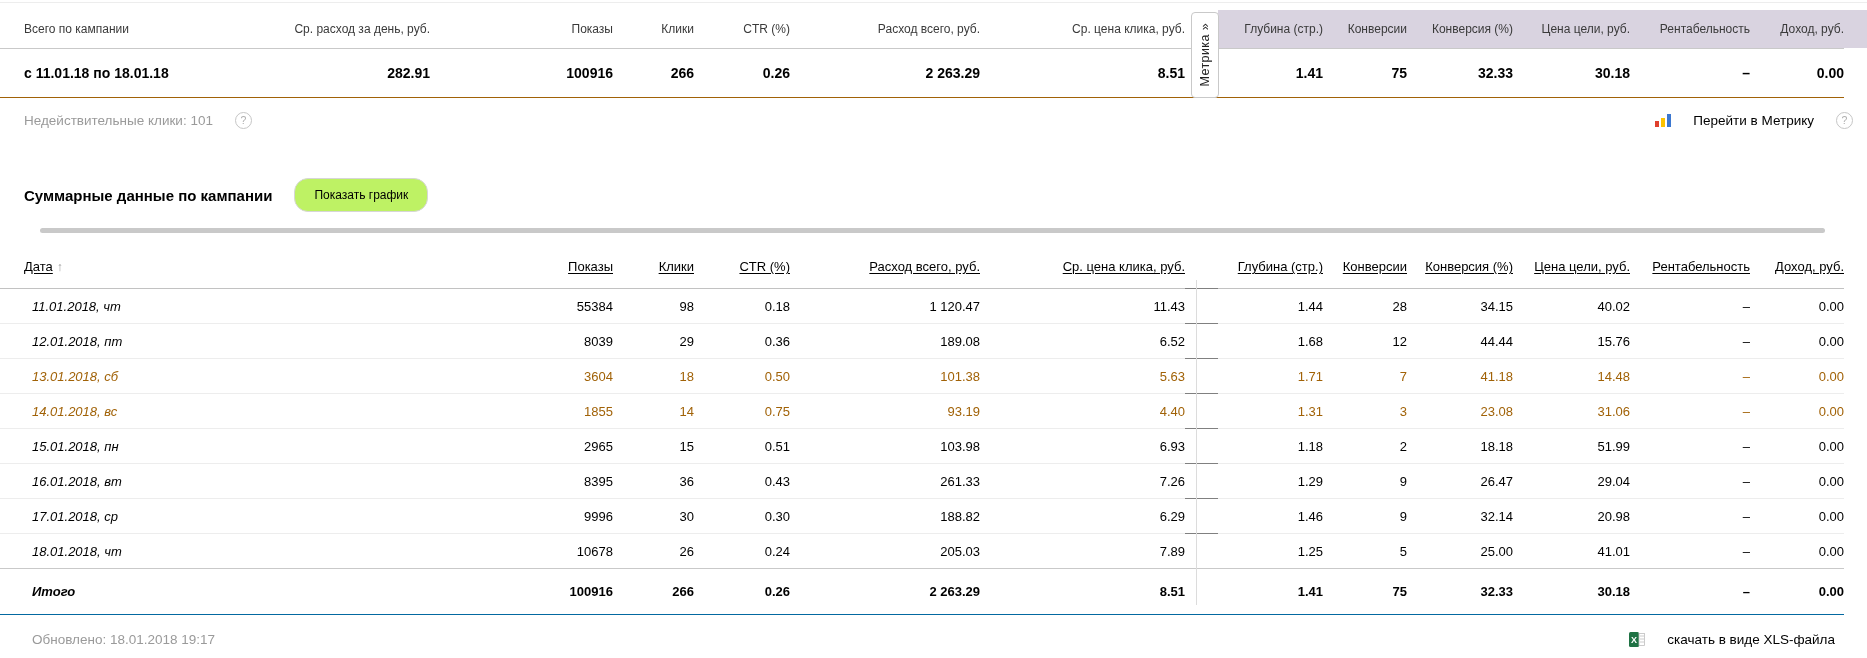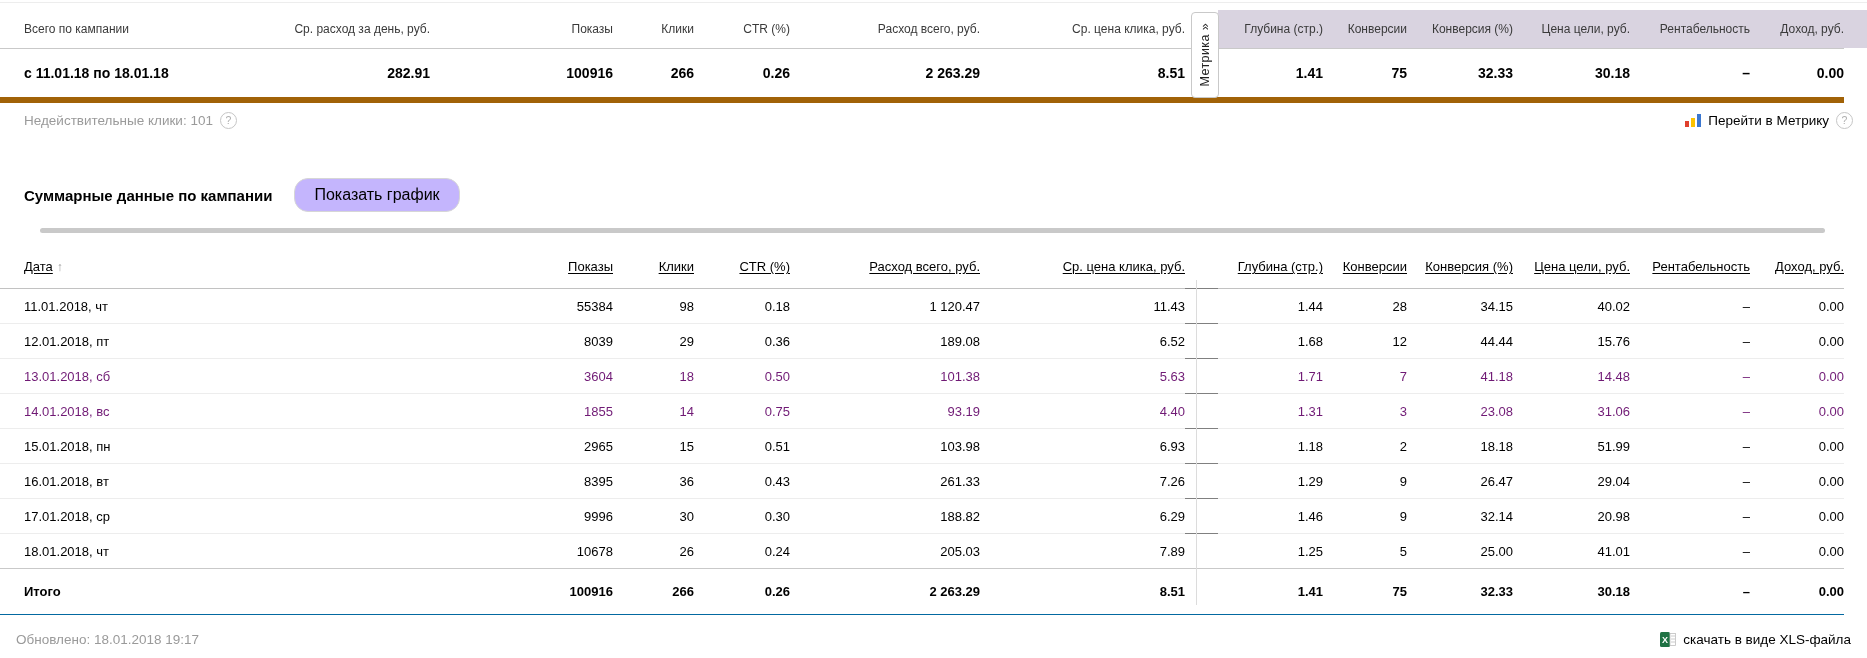--- a/index.html
+++ b/index.html
@@ -12,62 +12,62 @@
   .metrika-tab{position:absolute;left:1191px;top:12px;width:26px;height:84px;background:#fff;
       border:1px solid #c9c9c9;border-radius:4px;z-index:3;display:flex;align-items:center;
       justify-content:center;cursor:pointer;}
   .metrika-tab span{writing-mode:vertical-rl;transform:rotate(180deg);font-size:12.5px;color:#222;
       letter-spacing:.4px;white-space:nowrap;}
   
   table.summary{position:absolute;top:10px;left:0;width:1844px;border-collapse:collapse;table-layout:fixed;}
   .summary thead th{height:38px;font-weight:normal;font-size:12px;color:#3a3a3a;text-align:right;
       vertical-align:middle;border-bottom:1px solid #c9c9c9;padding:0;white-space:nowrap;position:relative;z-index:1;}
   .summary tbody td{height:48px;font-weight:bold;font-size:14px;text-align:right;
-      border-bottom:6px solid #a16207;padding:0;white-space:nowrap;}
+      border-bottom:1px solid #a16207;padding:0;white-space:nowrap;}
   .summary .label{text-align:left;padding-left:24px;}
   
   .invalid-row{position:absolute;top:96px;left:0;width:1867px;height:48px;display:flex;
       align-items:center;justify-content:space-between;padding:0 14px 0 24px;box-sizing:border-box;}
   .muted-text{color:#9a9a9a;font-size:13.5px;}
-  .iconrow{display:flex;align-items:center;gap:7px;}
+  .iconrow{display:flex;align-items:center;gap:22px;}
   .qicon{width:15px;height:15px;border:1px solid #c6c6c6;border-radius:50%;color:#aeaeae;
       font-size:10.5px;display:inline-flex;align-items:center;justify-content:center;line-height:1;
       cursor:pointer;flex:none;}
   .blue-link{color:#000000;font-size:13.5px;cursor:pointer;}
   .bars-icon{display:inline-flex;align-items:flex-end;gap:2px;height:13px;}
   .bars-icon i{display:block;width:4px;}
   .bar-r{height:6px;background:#e0402c;}
   .bar-y{height:9px;background:#fcc200;}
   .bar-b{height:13px;background:#3b77d0;}
   
   .section-row{position:absolute;top:176px;left:24px;display:flex;align-items:center;gap:22px;height:38px;}
   .section-title{font-size:15px;font-weight:bold;}
-  .chart-button{height:34px;padding:0 19px;border:1px solid #d6d6d6;border-radius:14px;background:#c4b5fd;
-      font-size:16px;display:flex;align-items:center;cursor:pointer;color:#000;}
+  .chart-button{height:34px;padding:0 19px;border:1px solid #d6d6d6;border-radius:14px;background:#bef264;
+      font-size:12px;display:flex;align-items:center;cursor:pointer;color:#000;}
   
   .hscrollbar{position:absolute;top:228px;left:40px;width:1785px;height:5px;border-radius:3px;
       background:#c9c9c9;cursor:pointer;}
   
   table.daily{position:absolute;top:245px;left:0;width:1844px;border-collapse:collapse;
       table-layout:fixed;font-size:13px;}
   .daily thead th{height:43px;font-weight:normal;text-align:right;vertical-align:middle;
       border-bottom:1px solid #c2c2c2;white-space:nowrap;padding:0;}
   .daily .hlink{text-decoration:underline;text-underline-offset:2px;cursor:pointer;}
   .daily thead th.date{text-align:left;padding-left:24px;}
   .sort-arrow{color:#9a9a9a;margin-left:4px;font-size:12px;}
   .daily td{height:34px;text-align:right;border-bottom:1px solid #ededed;padding:0;white-space:nowrap;}
-  .daily td.date{text-align:left;padding-left:24px;}
+  .daily td.date{text-align:left;padding-left:32px;font-style:italic;}
   .daily td.div,.daily th.div{border-bottom-color:inherit;}
-  .daily tr.muted td{color:#701a75;}
+  .daily tr.muted td{color:#a16207;}
   .daily tr.last-data td{border-bottom:1px solid #c9c9c9;}
   .daily tr.total td{height:45px;font-weight:bold;border-bottom:1px solid #0369a1;}
   .col-divider-line{position:absolute;left:1196px;top:280px;width:1px;height:325px;background:#dcdcdc;}
   
   .footer{position:absolute;top:620px;left:0;width:1867px;height:38px;display:flex;align-items:center;
-      justify-content:space-between;padding:0 16px;box-sizing:border-box;}
+      justify-content:space-between;padding:0 32px;box-sizing:border-box;}
   .xls-icon{flex:none;display:inline-block;}
 </style>
 </head>
 <body>
 
 <div class="hairline-top"></div>
 <div class="lavender"></div>
 
 <div class="metrika-tab">
   <span>Метрика »</span>

